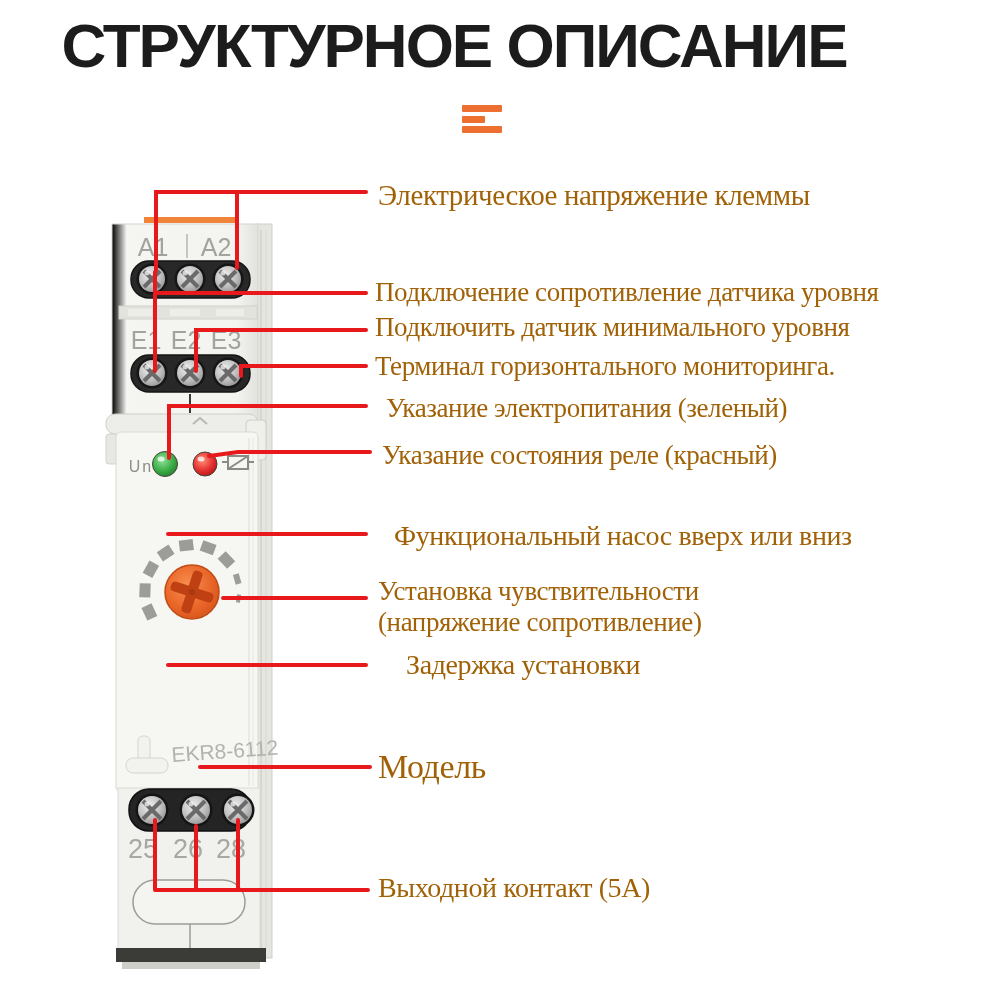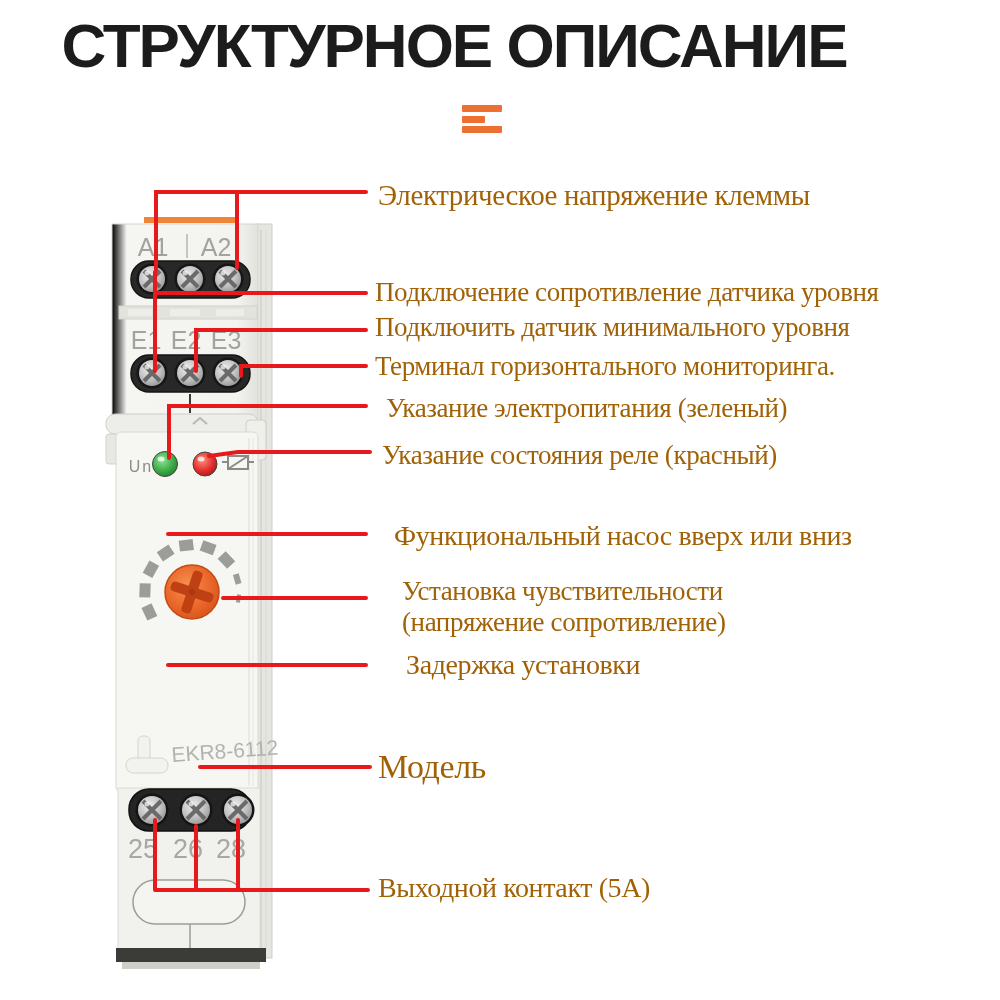--- a/index.html
+++ b/index.html
@@ -246,21 +246,21 @@
     </g>
   </svg>
 
   <div class="callout-label" style="left:378px;top:180px;font-size:29px;">Электрическое напряжение клеммы</div>
   <div class="callout-label" style="left:375px;top:277px;">Подключение сопротивление датчика уровня</div>
   <div class="callout-label" style="left:375px;top:312px;">Подключить датчик минимального уровня</div>
   <div class="callout-label" style="left:375px;top:351px;">Терминал горизонтального мониторинга.</div>
   <div class="callout-label" style="left:375px;top:393px;margin-left:11px;">Указание электропитания (зеленый)</div>
   <div class="callout-label" style="left:382px;top:440px;">Указание состояния реле (красный)</div>
   <div class="callout-label" style="left:378px;top:520px;font-size:28px;margin-left:16px;">Функциональный насос вверх или вниз</div>
-  <div class="callout-label" style="left:378px;top:576px;margin-left:24px;">
+  <div class="callout-label" style="left:378px;top:576px;">
     <div>Установка чувствительности</div>
     <div>(напряжение сопротивление)</div>
   </div>
   <div class="callout-label" style="left:378px;top:649px;font-size:28px;margin-left:28px;">Задержка установки</div>
   <div class="callout-label" style="left:378px;top:751px;font-size:34px;">Модель</div>
   <div class="callout-label" style="left:378px;top:872px;font-size:28px;">Выходной контакт (5А)</div>
 
 </div>
 
 </body></html>

